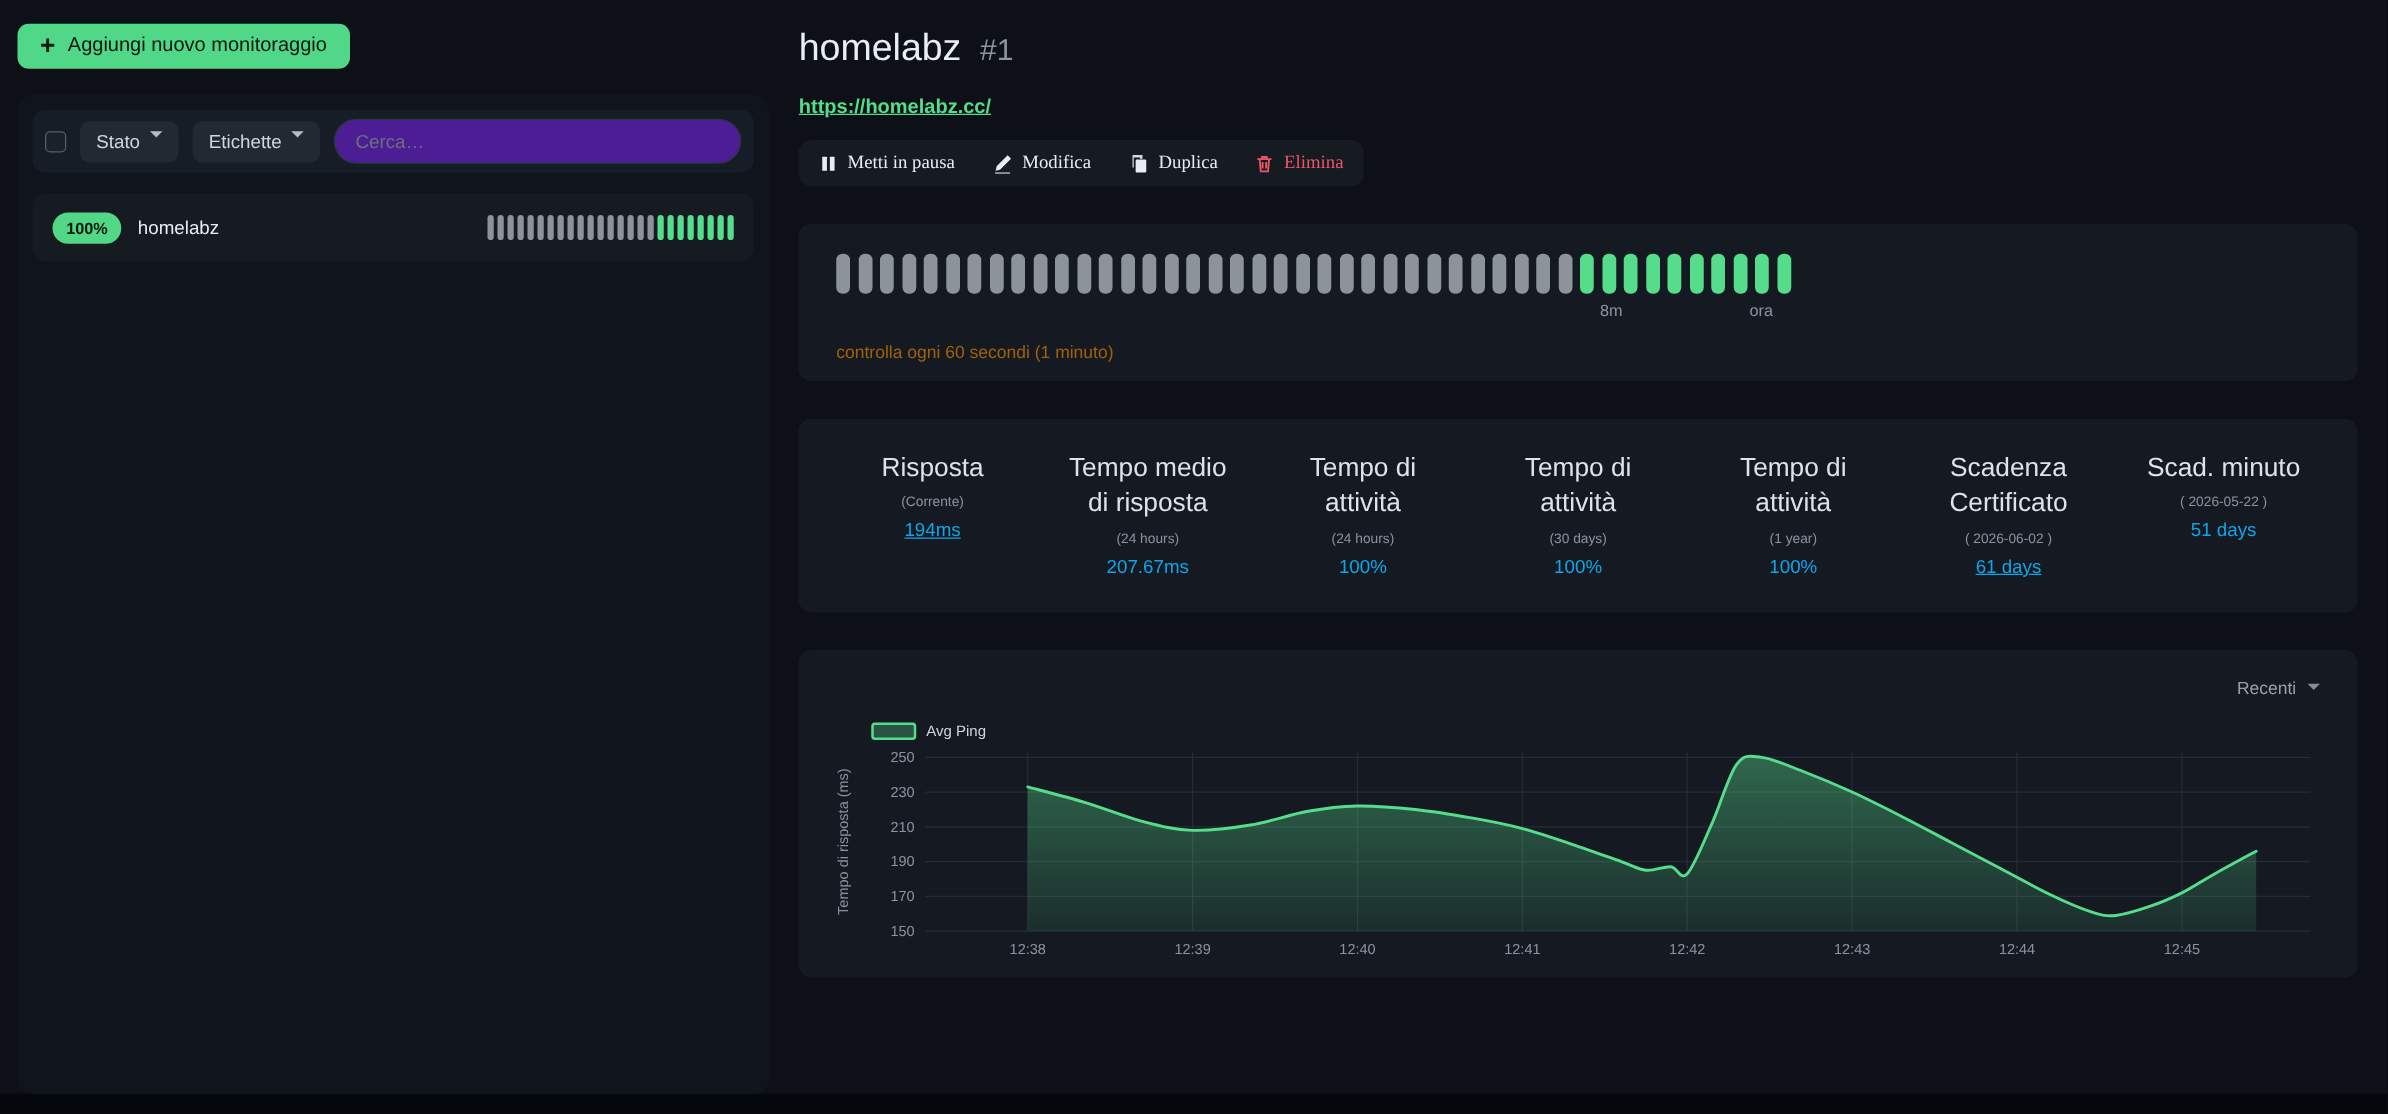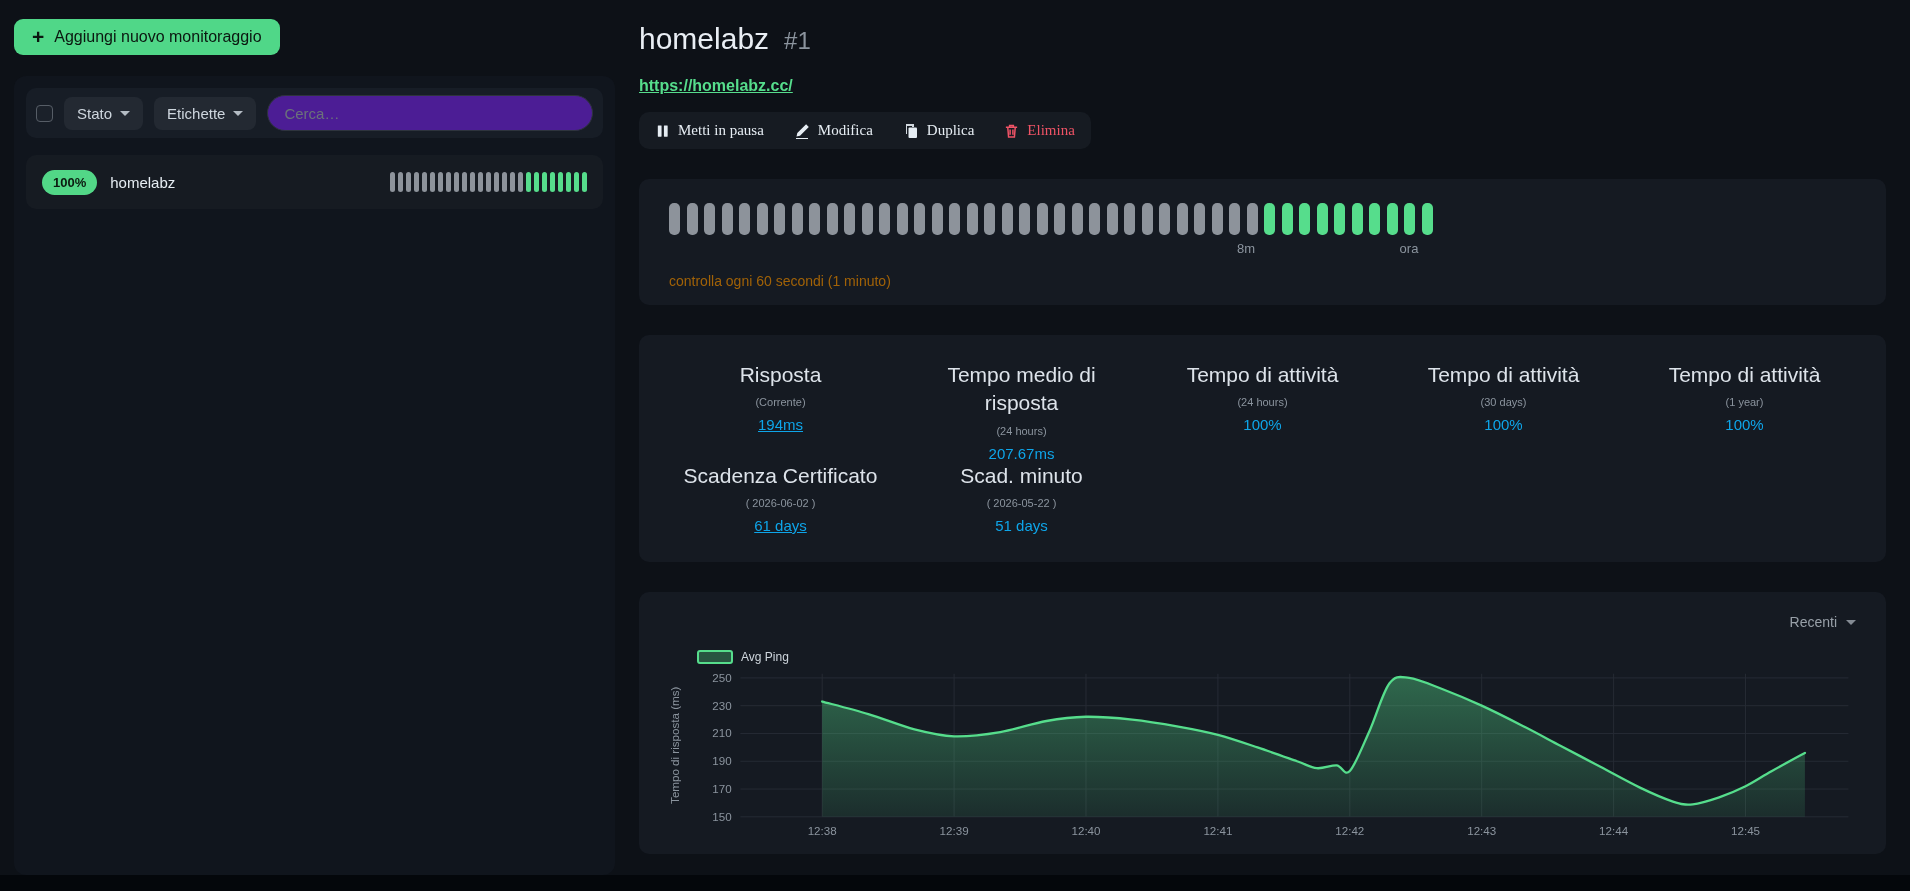--- a/index.html
+++ b/index.html
@@ -8,21 +8,21 @@
   .app{width:1910px;height:875px;background:#0d1117;display:flex;gap:24px;padding:0 14px}
 
   
   .sidebar{flex:0 0 601px;padding-top:19px;display:flex;flex-direction:column}
   .btn-add{display:inline-flex;align-items:center;gap:10px;width:fit-content;background:#50d788;color:#0b1710;
     border:none;border-radius:9px;padding:9px 18px;font-size:16px;font-family:inherit;cursor:pointer;font-weight:400}
   .btn-add .plus{font-size:21px;font-weight:700;line-height:14px}
   .side-panel{margin-top:21px;background:#10151d;border-radius:12px;padding:12px;flex:1}
   .filter-bar{display:flex;align-items:center;gap:11px;background:#171d26;border-radius:10px;padding:7px 10px}
   .filter-check{appearance:none;width:17px;height:17px;border:1px solid #565d66;border-radius:4px;background:#1b212a;cursor:pointer;flex:0 0 auto}
-  .drop-btn{display:flex;align-items:center;gap:8px;background:#232932;border:none;border-radius:8px;
+  .drop-btn{display:flex;align-items:flex-start;gap:8px;background:#232932;border:none;border-radius:8px;
     padding:8px 13px;color:#ced6de;font-size:15px;font-family:inherit;cursor:pointer}
   .caret{width:0;height:0;border-left:5px solid transparent;border-right:5px solid transparent;border-top:5px solid currentColor;opacity:.85}
   .search-input{flex:1;height:36px;background:#4c1d95;border:1px solid #2e343d;border-radius:18px;color:#e6edf3;
     padding:0 16px;font-size:15px;font-family:inherit;outline:none}
   .search-input::placeholder{color:#6b727a}
   .monitor-item{margin-top:17px;background:#161b22;border-radius:10px;height:54px;display:flex;align-items:center;padding:0 16px;cursor:pointer}
   .badge-uptime{background:#52d787;color:#0c1a10;font-weight:700;font-size:13px;padding:5px 11px;border-radius:15px}
   .monitor-name{margin-left:13px;font-size:15px;color:#e6edf3}
   .mini-beats{margin-left:auto;display:flex;gap:2.5px;align-items:center}
 
@@ -47,21 +47,21 @@
   .card{background:#151a22;border-radius:10px;margin-top:30px}
 
   .heartbeat-card{padding:24px 30px 16px}
   .hb-row{display:flex;align-items:center}
   .beats-wrap{position:relative;flex:1;height:56px}
   .main-beats{display:flex;gap:6.5px}
   .beat-time{position:absolute;top:38px;font-size:13px;color:#8b949e;transform:translateX(-50%);white-space:nowrap}
   .status-pill{background:#56dd8c;color:#0e1a13;font-weight:700;font-size:28px;padding:9px 27px;border-radius:40px;margin-left:40px;align-self:center}
   .check-text{margin-top:14px;font-size:14px;color:#a16207}
 
-  .stats-card{padding:26px 34px 28px;display:grid;grid-template-columns:repeat(5,1fr);column-gap:26px;text-align:center}
+  .stats-card{padding:26px 34px 28px;display:grid;grid-template-columns:repeat(7,1fr);column-gap:26px;text-align:center}
   .stat-title{font-size:21px;color:#dde3ea;line-height:1.35;font-weight:400}
   .stat-sub{margin-top:7px;font-size:11px;color:#8b949e}
   .stat-value{margin-top:8px;font-size:15px;color:#0ea5e9}
   .stat-value.u{text-decoration:underline;cursor:pointer}
 
   .chart-card{padding:14px 24px 12px}
   .chart-head{display:flex;justify-content:flex-end;align-items:center;gap:9px;color:#98a0a8;font-size:14px;padding:8px 6px;cursor:pointer}
   .legend{display:flex;align-items:center;gap:8px;margin:12px 0 2px 34px;width:fit-content;cursor:pointer}
   .legend-swatch{width:36px;height:14px;border:2px solid #56dd8c;background:rgba(86,221,140,.30);border-radius:3px}
   .legend-label{font-size:12px;color:#ced5dc}
@@ -209,21 +209,21 @@
               <div class="hb hb-green"></div>
               <div class="hb hb-green"></div>
               <div class="hb hb-green"></div>
               <div class="hb hb-green"></div>
               <div class="hb hb-green"></div>
               <div class="hb hb-green"></div>
               <div class="hb hb-green"></div>
               <div class="hb hb-green"></div>
               <div class="hb hb-green"></div>
             </div>
-          <span class="beat-time" style="left: 577px;">8m</span>
+          <span class="beat-time" style="left: 620px;">8m</span>
           <span class="beat-time" style="left: 740px;">ora</span>
         </div>
       </div>
       <div class="check-text">controlla ogni 60 secondi (1 minuto)</div>
     </section>
 
     
     <section class="card stats-card">
         <div>
           <div class="stat-title">Risposta</div>

